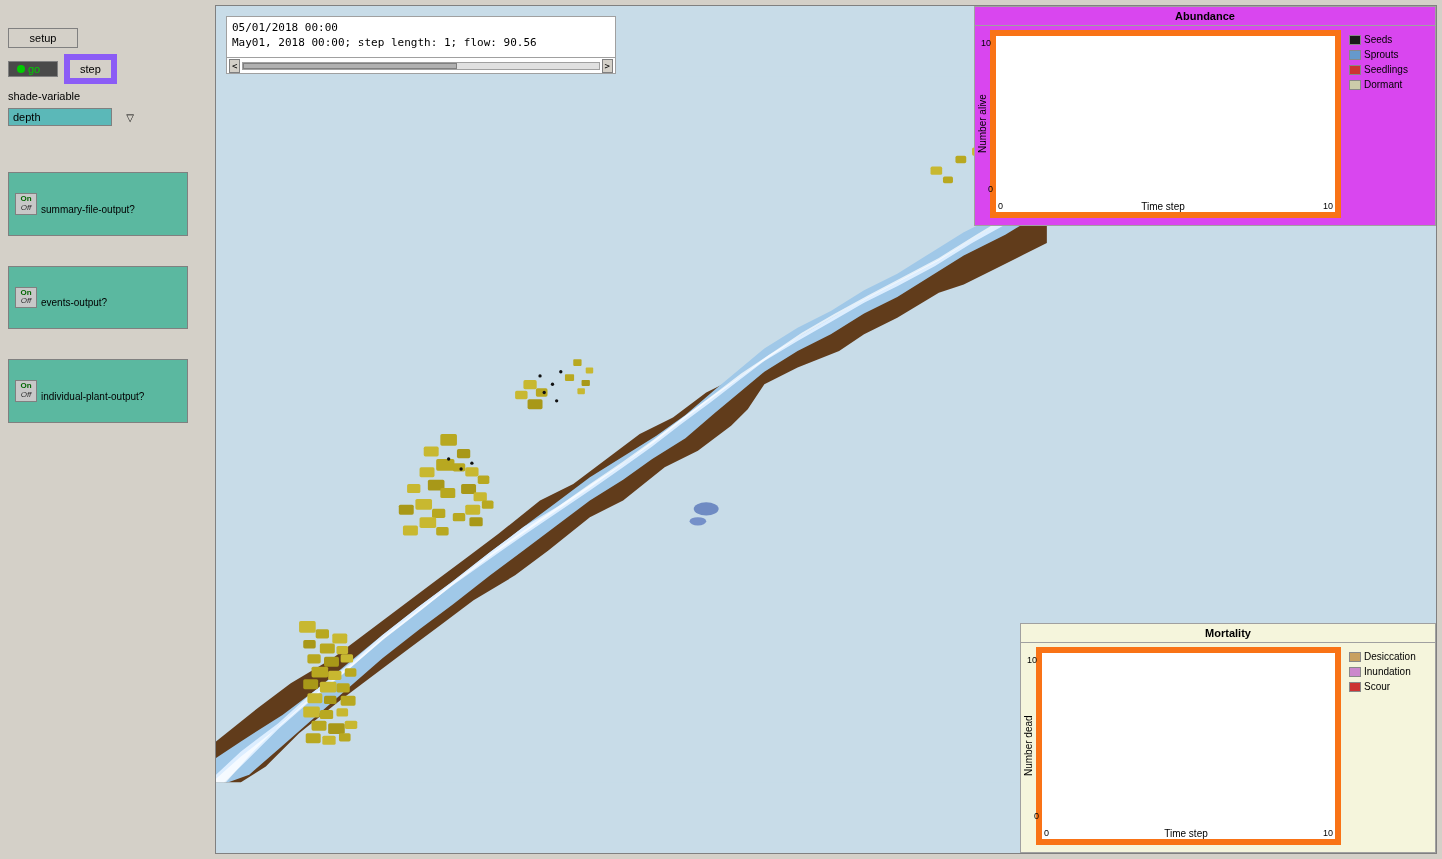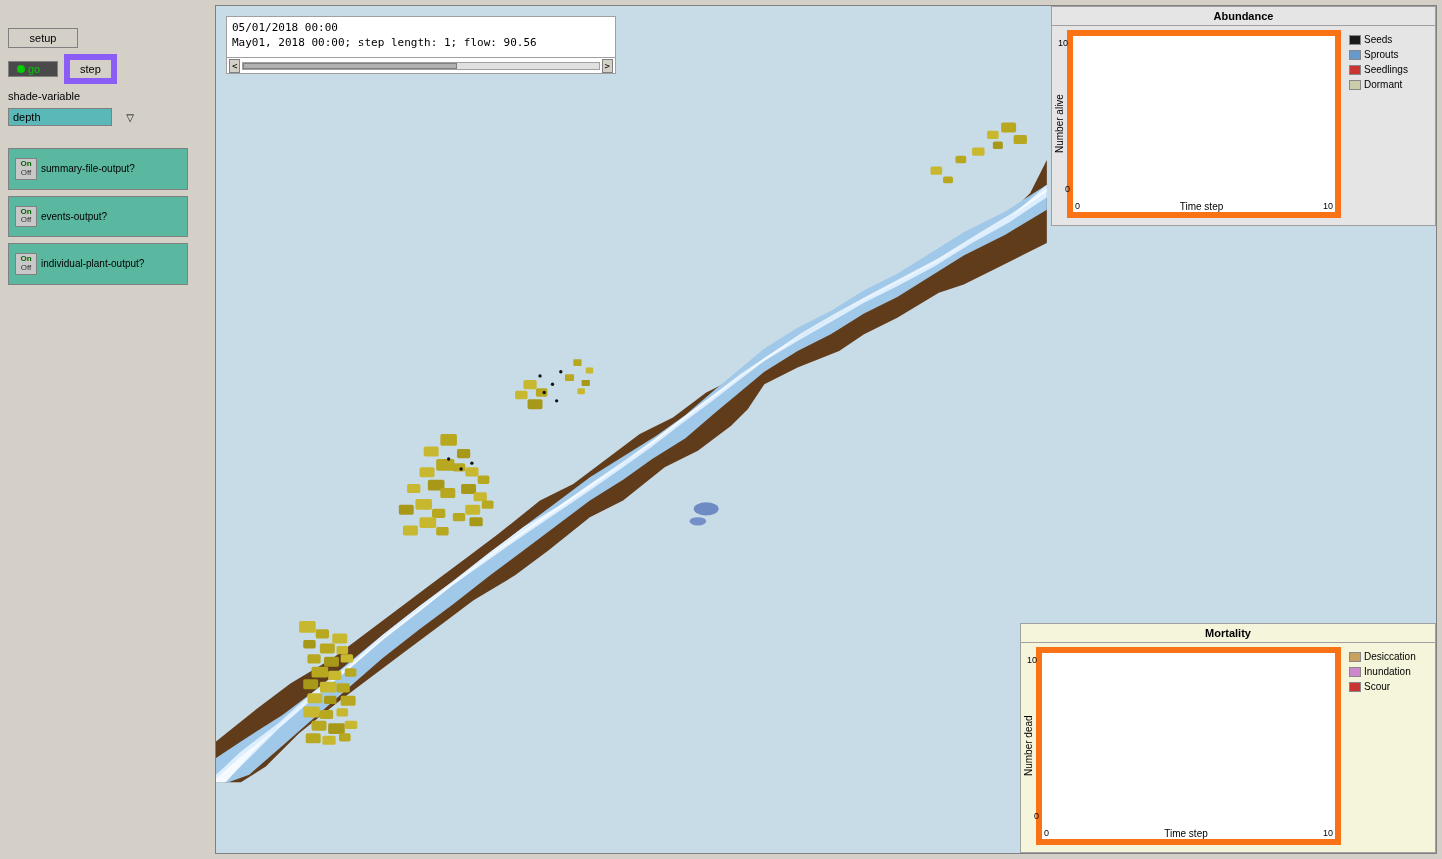--- a/index.html
+++ b/index.html
@@ -98,43 +98,44 @@
       position: absolute;
       right: 4px;
       top: 50%;
       transform: translateY(-50%);
       font-size: 10px;
       pointer-events: none;
     }
 
     .toggle-btn {
       display: flex;
-      align-items: center;
+      align-items: flex-end;
       background: #5bb8a0;
       border: 1px solid #808080;
-      padding: 9px 6px;
+      padding: 20px 6px;
       cursor: pointer;
       font-size: 10px;
       gap: 4px;
       width: 180px;
+      margin-top: 24px;
     }
 
     .toggle-indicator {
       display: flex;
       flex-direction: column;
       font-size: 8px;
       line-height: 1.1;
       background: #c8c8c8;
       border: 1px solid #808080;
       padding: 1px 2px;
       min-width: 22px;
     }
 
     .toggle-on { color: #006600; font-weight: bold; }
-    .toggle-off { color: #333; }
+    .toggle-off { color: #333; font-style: italic; }
 
     
     #main-area {
       position: absolute;
       left: 215px;
       top: 5px;
       right: 5px;
       bottom: 5px;
       background: #c8dce8;
       border: 1px solid #808080;
@@ -191,23 +192,23 @@
       height: 100%;
       background: #b0b0b0;
       border: 1px solid #808080;
     }
 
     
     #chart-abundance {
       position: absolute;
       right: 0;
       top: 0;
-      width: 385px;
+      width: 462px;
       height: 220px;
-      background: #e5e5e5;
+      background: #d946ef;
       border: 1px solid #a0a0a0;
     }
 
     #chart-mortality {
       position: absolute;
       right: 0;
       bottom: 0;
       width: 416px;
       height: 230px;
       background: #f5f5dc;

